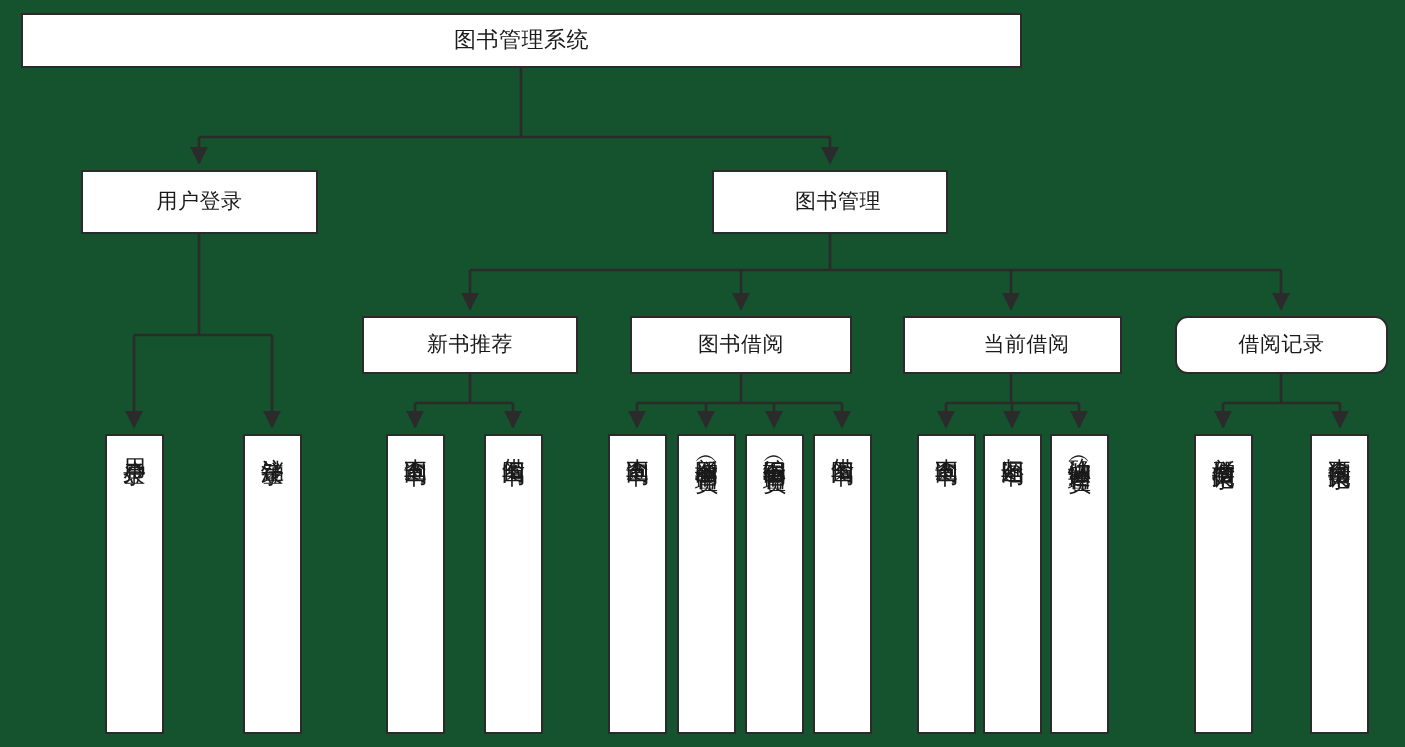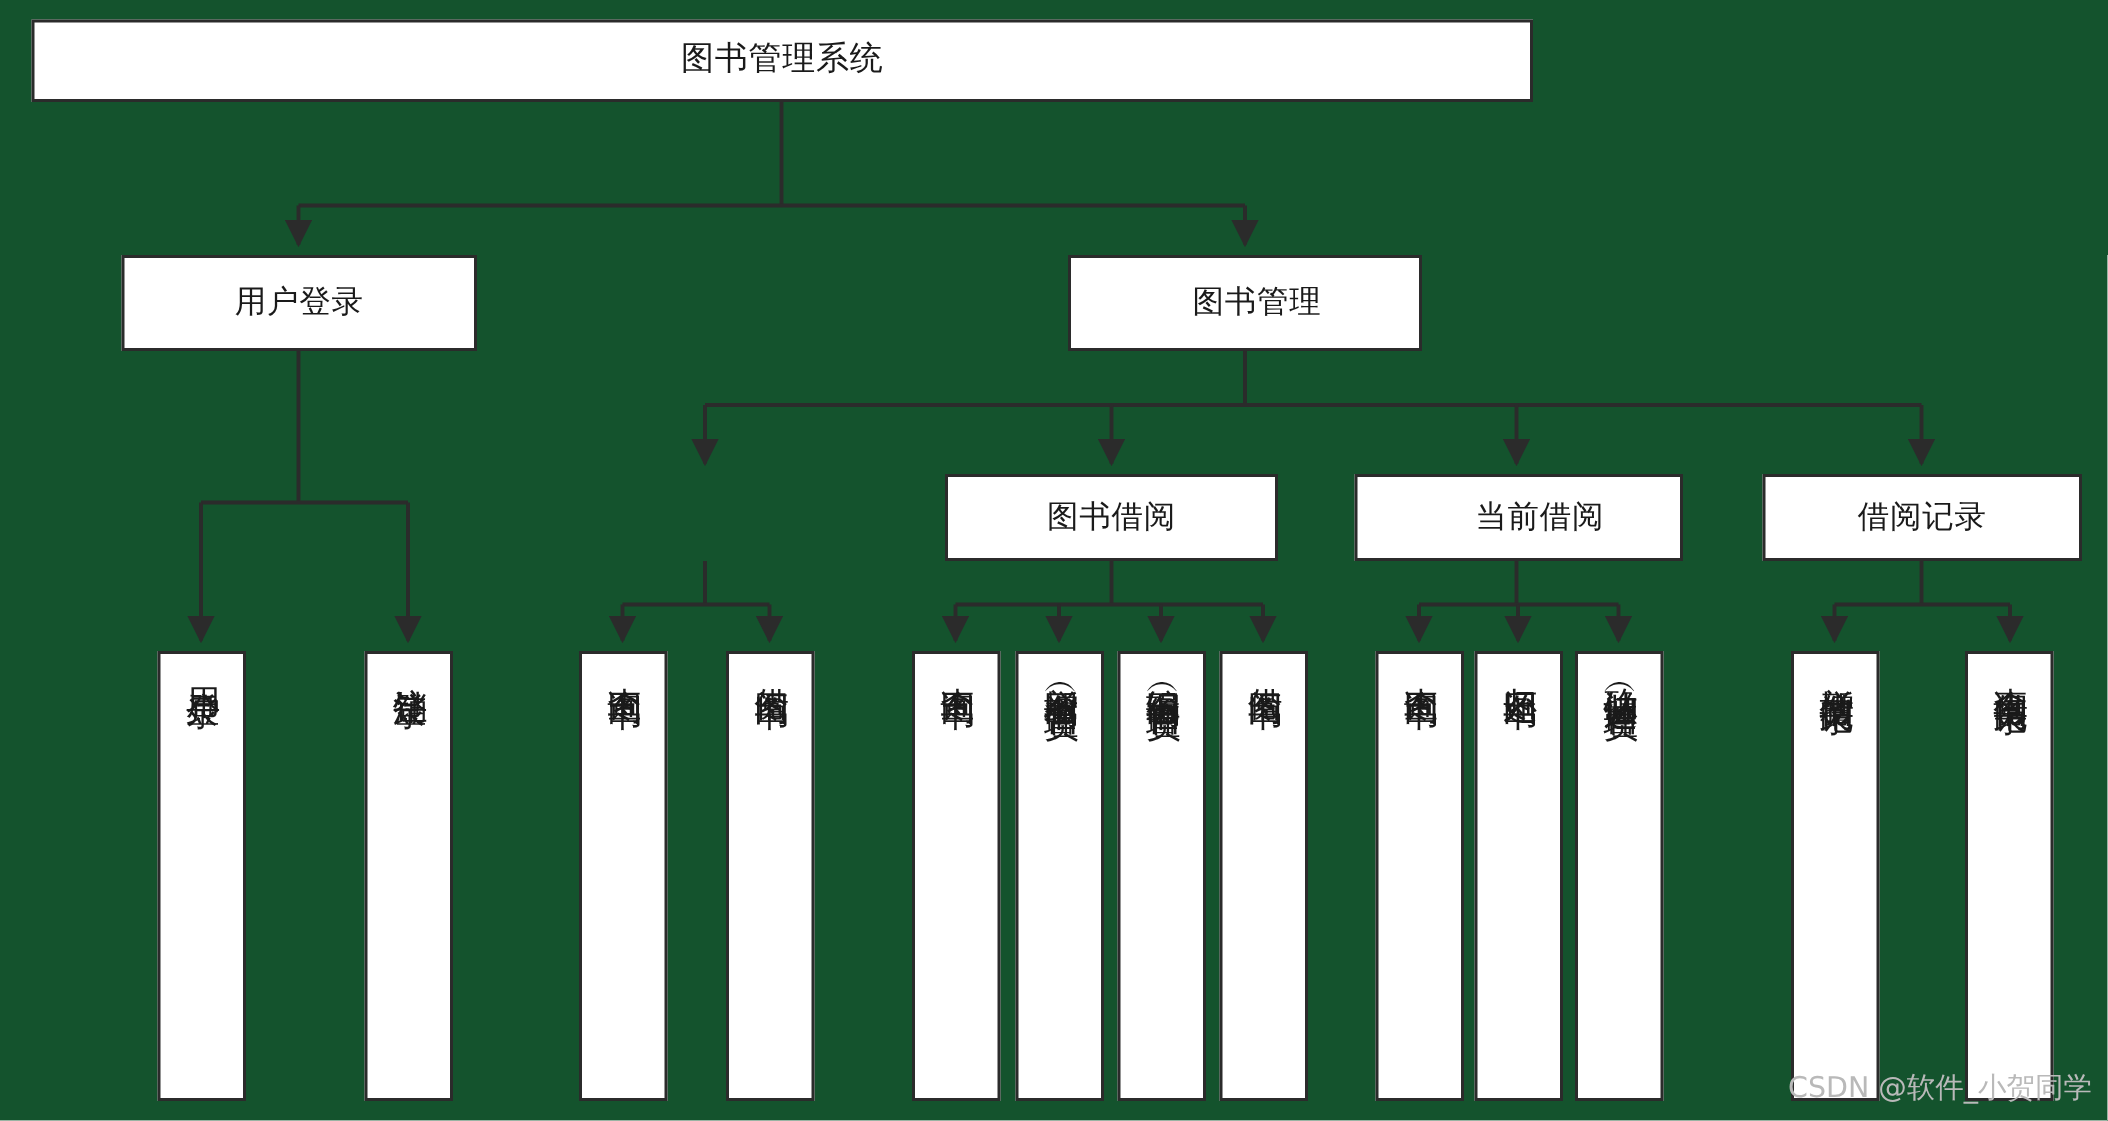--- a/index.html
+++ b/index.html
@@ -133,27 +133,30 @@
     <span class="label">图书管理系统</span>
   </div>
 
   <div class="node h" style="left:81px; top:170px; width:237px; height:64px;">
     <span class="label">用户登录</span>
   </div>
   <div class="node h" style="left:712px; top:170px; width:236px; height:64px;padding-left:16px;">
     <span class="label">图书管理</span>
   </div>
 
+  <div class="node h" style="left:362px; top:316px; width:216px; height:58px;">
+    <span class="label">新书推荐</span>
+  </div>
   <div class="node h" style="left:630px; top:316px; width:222px; height:58px;">
     <span class="label">图书借阅</span>
   </div>
   <div class="node h" style="left:903px; top:316px; width:219px; height:58px;padding-left:28px;">
     <span class="label">当前借阅</span>
   </div>
-  <div class="node h" style="left:1175px; top:316px; width:213px; height:58px;">
+  <div class="node h" style="left:1175px; top:316px; width:213px; height:58px;border-radius:13px;">
     <span class="label">借阅记录</span>
   </div>
 
   <div class="node v" style="left:105px; top:434px; width:59px; height:300px;">
     <span class="label">用户登录</span>
   </div>
   <div class="node v" style="left:243px; top:434px; width:59px; height:300px;">
     <span class="label">注销登录</span>
   </div>
 
@@ -187,15 +190,14 @@
     <span class="label">确认归还（管理员）</span>
   </div>
 
   <div class="node v" style="left:1194px; top:434px; width:59px; height:300px;">
     <span class="label">新增借阅记录</span>
   </div>
   <div class="node v" style="left:1310px; top:434px; width:59px; height:300px;">
     <span class="label">查询借阅记录</span>
   </div>
 
-  <div class="watermark">CSDN @软件_小贺同学</div>
 
 </div>
 
 </body></html>

